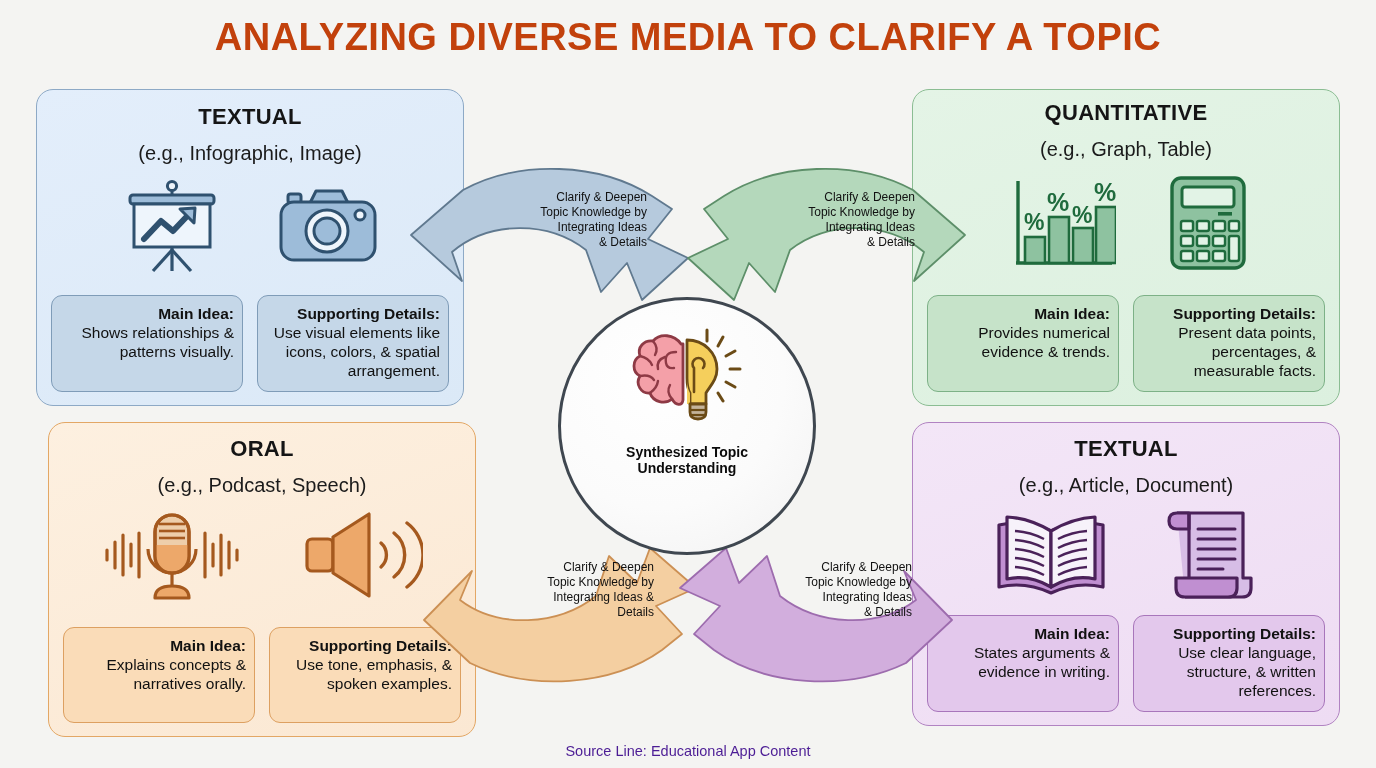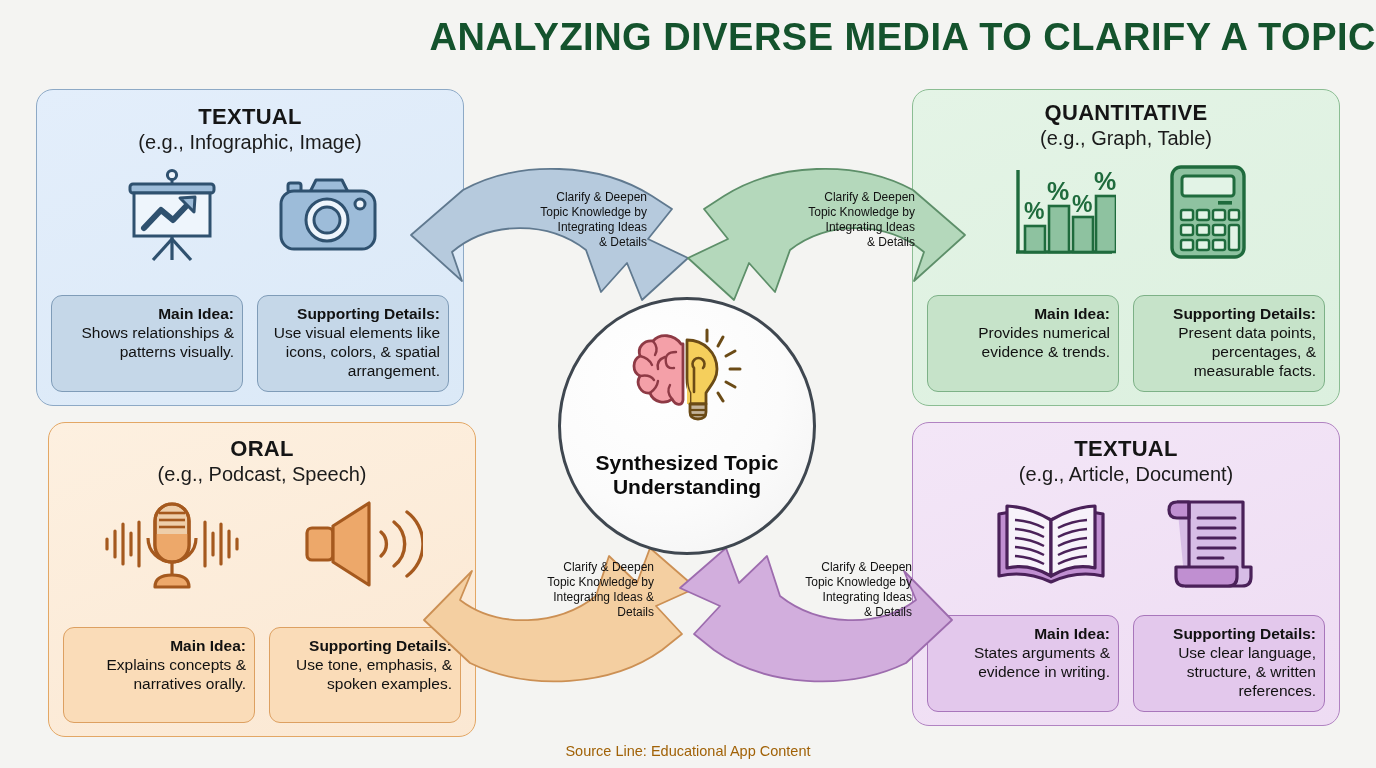--- a/index.html
+++ b/index.html
@@ -19,25 +19,25 @@
     left: 0; top: 0;
     width: 1376px;
     height: 768px;
   }
 
   
   #page-title {
     position: absolute;
     left: 0; top: 16px;
     width: 1376px;
-    text-align: right;
+    text-align: center;
     font-size: 38px;
     font-weight: bold;
     letter-spacing: 0.5px;
-    color: #14532d;
+    color: #c2410c;
     font-family: "Liberation Sans", sans-serif;
   }
 
   
   .panel {
     position: absolute;
     border-radius: 17px;
     border: 1.6px solid;
     box-sizing: border-box;
   }
@@ -45,21 +45,21 @@
     text-align: center;
     font-size: 22px;
     font-weight: bold;
     color: #151515;
     letter-spacing: .3px;
   }
   .panel-sub {
     text-align: center;
     font-size: 20px;
     color: #1b1b1b;
-    margin-top: 1px;
+    margin-top: 12px;
   }
   .icon-row {
     display: flex;
     justify-content: center;
     align-items: center;
     gap: 52px;
     margin-top: 12px;
     height: 100px;
   }
   .cards {
@@ -121,23 +121,23 @@
     border: 3.2px solid #3f4750;
     box-sizing: border-box;
     display: flex;
     flex-direction: column;
     align-items: center;
     justify-content: flex-start;
     z-index: 6;
   }
   #hub-icon { margin-top: 22px; }
   #hub-label {
-    margin-top: 13px;
+    margin-top: 7px;
     text-align: center;
-    font-size: 21px;
+    font-size: 14px;
     font-weight: bold;
     color: #0b0b0b;
     line-height: 1.13;
   }
 
   
   #arrow-layer {
     position: absolute;
     left: 0; top: 0;
     width: 1376px; height: 768px;
@@ -157,21 +157,21 @@
   #arrow-text-oral   { left: 468px; top: 560px; width: 186px; }
   #arrow-text-textual{ left: 730px; top: 560px; width: 182px; }
 
   
   #source-line {
     position: absolute;
     left: 0; bottom: 9px;
     width: 1376px;
     text-align: center;
     font-size: 14.5px;
-    color: #a16207;
+    color: #4c1d95;
   }
 </style>
 </head>
 <body>
 
 <div id="stage">
 
   <div id="page-title">ANALYZING DIVERSE MEDIA TO CLARIFY A TOPIC</div>
 
   <svg id="arrow-layer" viewBox="0 0 1376 768">

